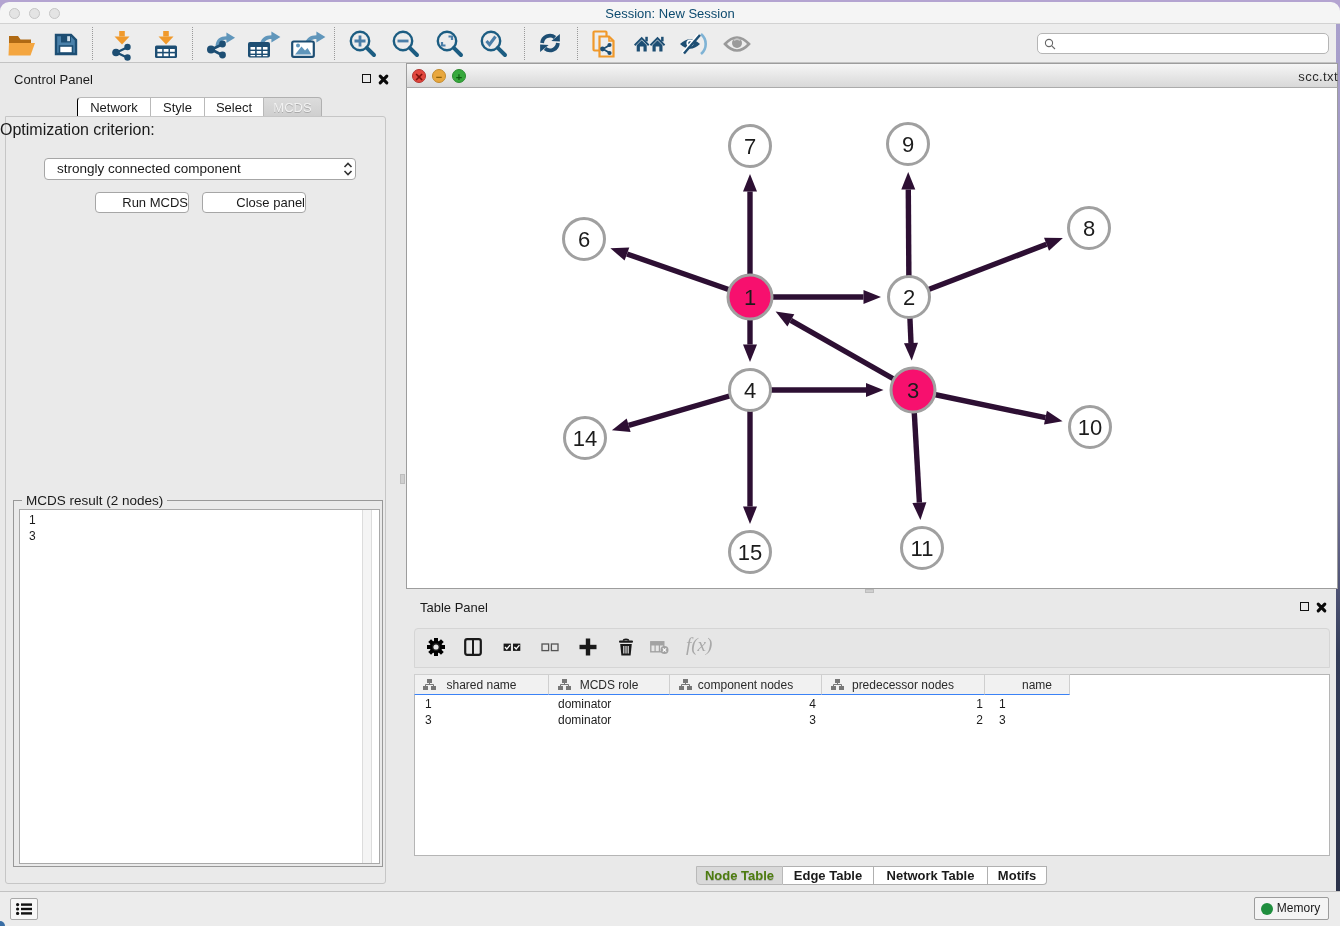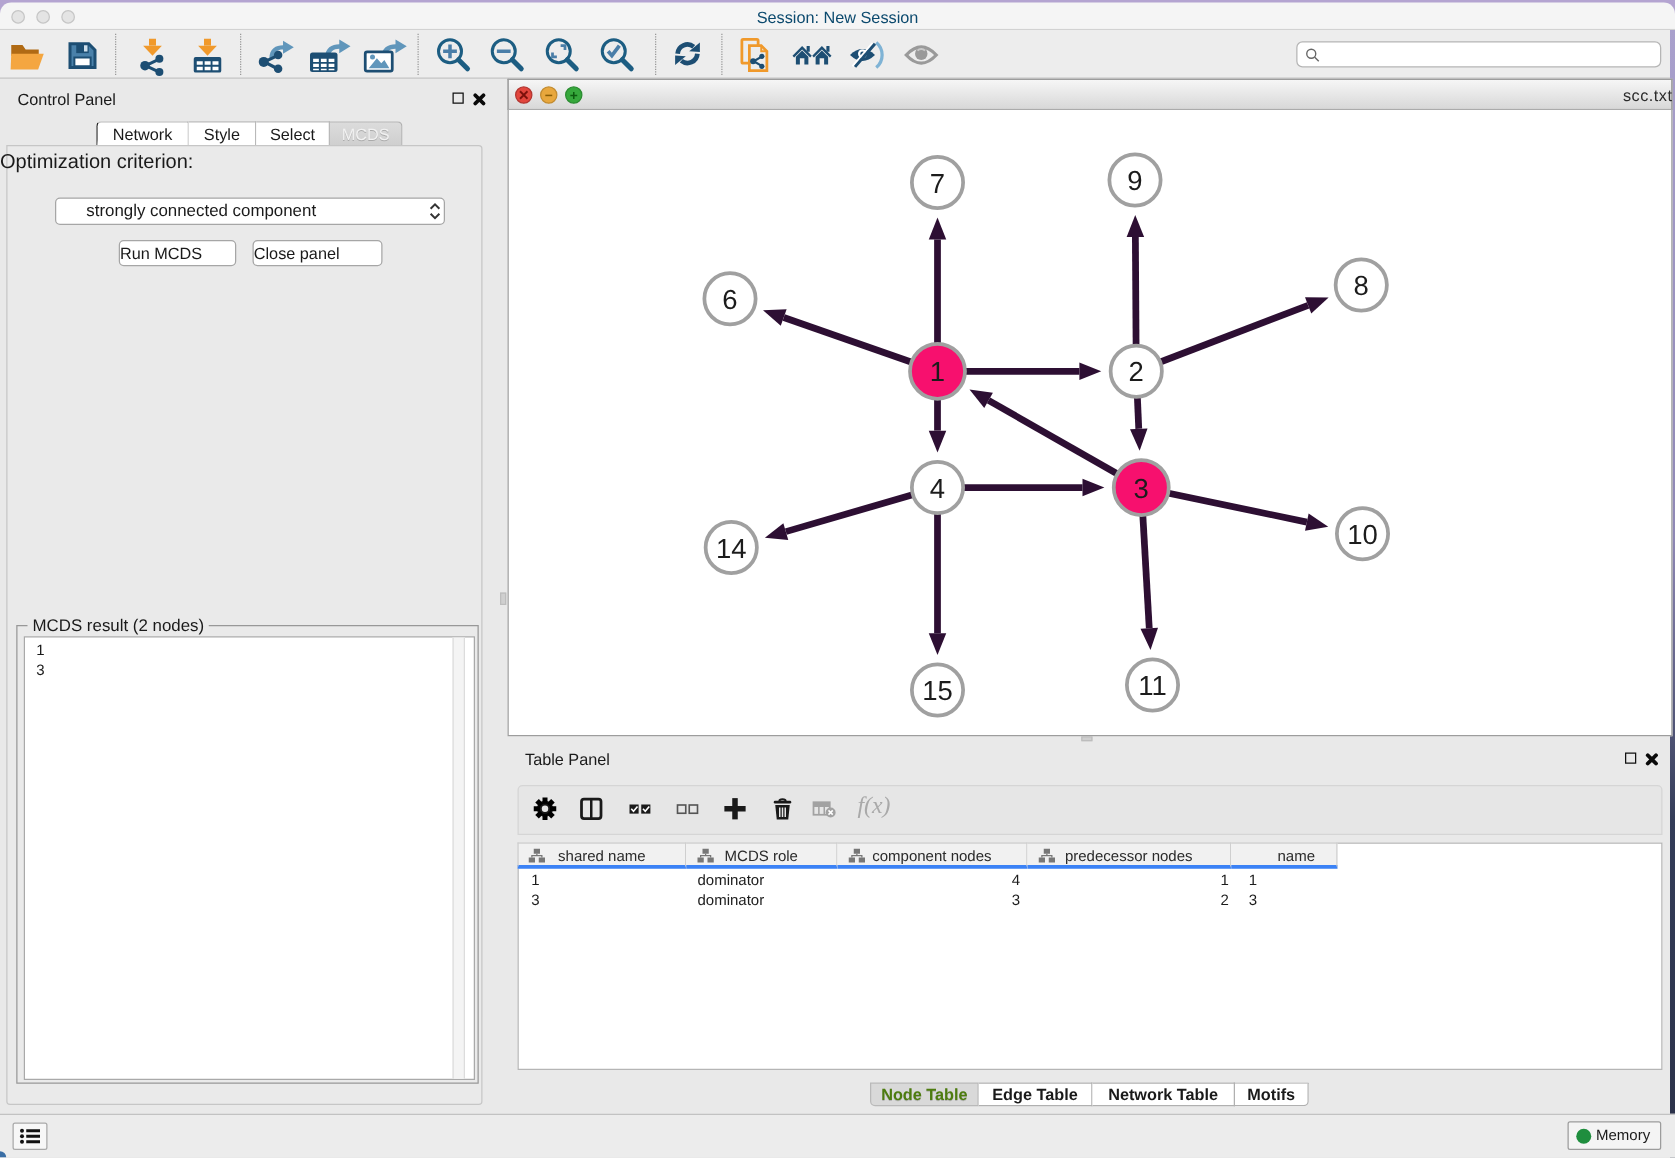--- a/index.html
+++ b/index.html
@@ -15,35 +15,35 @@
 
 #cp-title{left:14px;top:72px;font-size:13px}
 .panebtn{position:absolute;font-size:12px;color:#111}
 .tabs-top{position:absolute;top:97px;height:20px;display:flex}
 .tab{border:1px solid #b9b9b9;border-left:none;background:#fff;font-size:13px;font-weight:500;text-align:center;line-height:19px;height:20px}
 .tab.first{border-left:1px solid #000000;border-radius:4px 0 0 0}
 .tab.last{border-radius:0 4px 0 0}
 .tab.sel{background:linear-gradient(#dcdcdc,#cfcfcf);color:#f2f2f2;text-shadow:0 1px 0 #aaa;border-color:#b0b0b0}
 #cp-pane{left:5px;top:116px;width:381px;height:768px;background:#eaeaea;border:1px solid #c6c6c6;border-radius:0 3px 3px 3px}
 #optlabel{left:0;top:121px;width:392px;font-size:16px}
-#optsel{left:44px;top:158px;width:312px;height:22px;background:#fff;border:1px solid #a6a6a6;border-radius:4px;font-size:13.5px;line-height:20px;padding-left:24px}
-.btn{position:absolute;height:21px;background:#fff;border:1px solid #a6a6a6;border-radius:4px;font-size:13px;text-align:left;line-height:19px}
+#optsel{left:44px;top:158px;width:312px;height:22px;background:#fff;border:1px solid #a6a6a6;border-radius:4px;font-size:13.5px;line-height:20px;padding-left:12px}
+.btn{position:absolute;height:21px;background:#fff;border:1px solid #a6a6a6;border-radius:4px;font-size:13px;text-align:right;line-height:19px}
 #fieldset{left:13px;top:500px;width:370px;height:367px;border:1px solid #989898}
 #fieldlegend{left:22px;top:493px;background:#eaeaea;padding:0 4px;font-size:13.5px}
 #fieldtext{left:19px;top:509px;width:361px;height:355px;background:#fff;border:1px solid #a9a9a9;font-size:12px;line-height:16px;padding:2px 0 0 9px}
 #fieldsb{left:362px;top:510px;width:10px;height:353px;background:#f4f4f4;border-left:1px solid #dcdcdc;border-right:1px solid #dcdcdc}
 
 #netwin{left:406px;top:63px;width:932px;height:526px;border:1px solid #9d9d9d;background:#fff}
 #nettitle{left:406px;top:63px;width:932px;height:25px;background:linear-gradient(#f6f6f6,#d8d8d8);border:1px solid #9d9d9d;border-bottom:1px solid #ababab}
 .tfl{position:absolute;top:69px;width:14px;height:14px;border-radius:50%;font-size:11px;font-weight:bold;text-align:center;line-height:14px}
 #nettext{left:406px;top:69px;width:932px;text-align:right;font-size:13px;font-weight:500;color:#2b2b2b;letter-spacing:.4px}
 
 #tp-title{left:420px;top:600px;font-size:13px}
 #tp-toolbar{left:414px;top:628px;width:916px;height:40px;background:#e6e6e6;border:1px solid #d5d5d5;border-radius:4px 4px 0 0}
-.hcell{position:absolute;top:674px;height:21px;background:#f1f1f1;border-top:1px solid #cfcfcf;border-bottom:3px solid #3b82f6;border-right:1px solid #cfcfcf;font-size:12px;color:#2a2a2a;text-align:center;line-height:20px}
+.hcell{position:absolute;top:674px;height:21px;background:#f1f1f1;border-top:1px solid #cfcfcf;border-bottom:1px solid #3b82f6;border-right:1px solid #cfcfcf;font-size:12px;color:#2a2a2a;text-align:center;line-height:20px}
 #tbl-body{left:414px;top:674px;width:916px;height:182px;background:#fff;border:1px solid #b5b5b5}
 .cell{position:absolute;font-size:12px;color:#1c1c1c}
 .tabs-bot{position:absolute;top:866px;height:19px;display:flex}
 .btab{border:1px solid #b0b0b0;border-left:none;background:#fff;font-size:13px;font-weight:600;text-align:center;line-height:18px;height:19px}
 .btab.first{border-left:1px solid #b0b0b0;border-radius:0 0 0 4px}
 .btab.last{border-radius:0 0 4px 0}
 .btab.sel{background:#d9d9d9;color:#4d7c0f;text-shadow:0 1px 0 #b5b5b5;border-color:#b9b9b9}
 
 #statusbar{left:0;top:891px;width:1340px;height:35px;background:#ececec;border-top:1px solid #c2c2c2}
 #listbtn{left:10px;top:898px;width:28px;height:22px;background:#f7f7f7;border:1px solid #a9a9a9;border-radius:2px}

